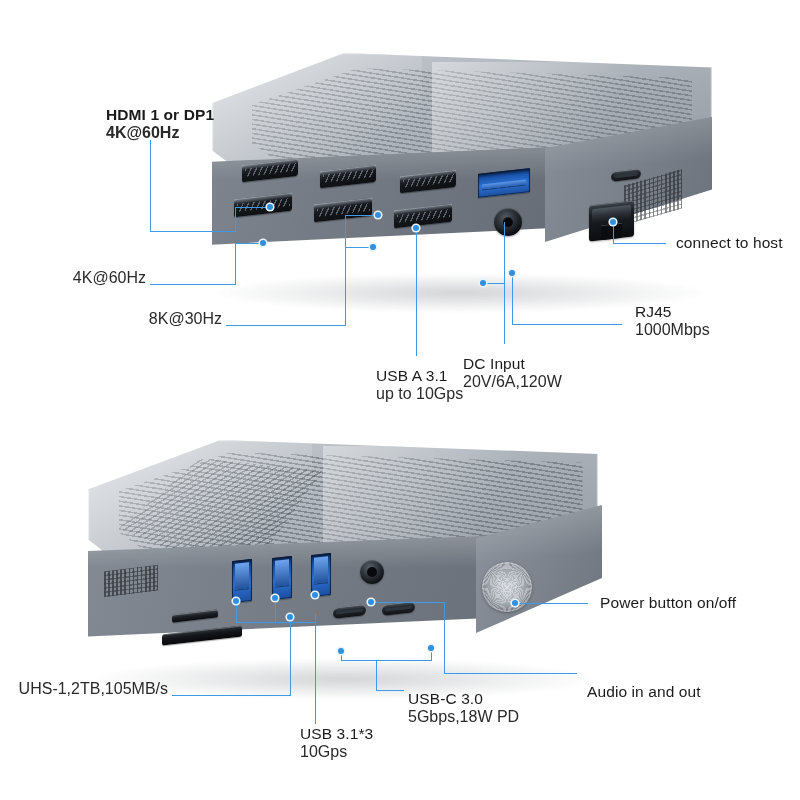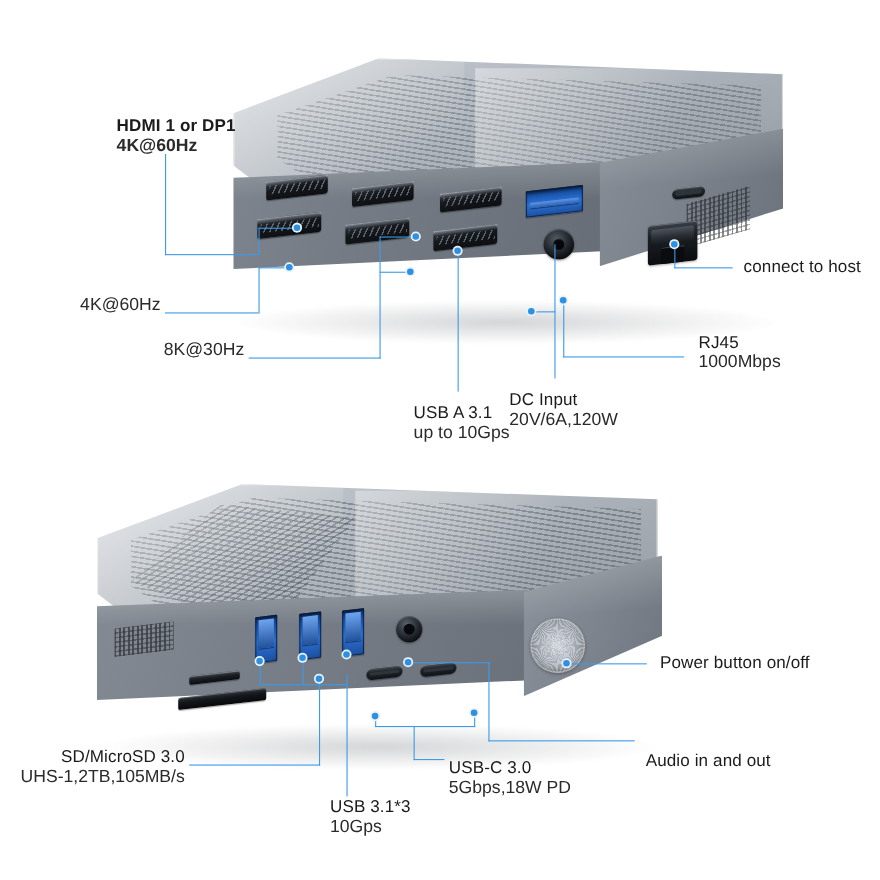--- a/index.html
+++ b/index.html
@@ -367,21 +367,20 @@
 
   <div class="ln lh" style="left:444px;top:673px;width:133px;"></div>
   <div class="ln lv" style="left:444px;top:602px;height:72px;"></div>
   <div class="ln lh" style="left:372px;top:602px;width:73px;"></div>
   <div class="dot" style="left:368px;top:599px;"></div>
 
   <div class="ln lh" style="left:516px;top:603px;width:72px;"></div>
   <div class="dot" style="left:512px;top:600px;"></div>
 
   <div class="callout ralign" style="left:0px;top:680px;width:168px;">
-    <div class="t">SD/MicroSD 3.0</div>
     <div class="s">UHS-1,2TB,105MB/s</div>
   </div>
 
   <div class="callout" style="left:300px;top:725px;">
     <div class="t">USB 3.1*3</div>
     <div class="s">10Gps</div>
   </div>
 
   <div class="callout" style="left:408px;top:690px;">
     <div class="t">USB-C 3.0</div>

